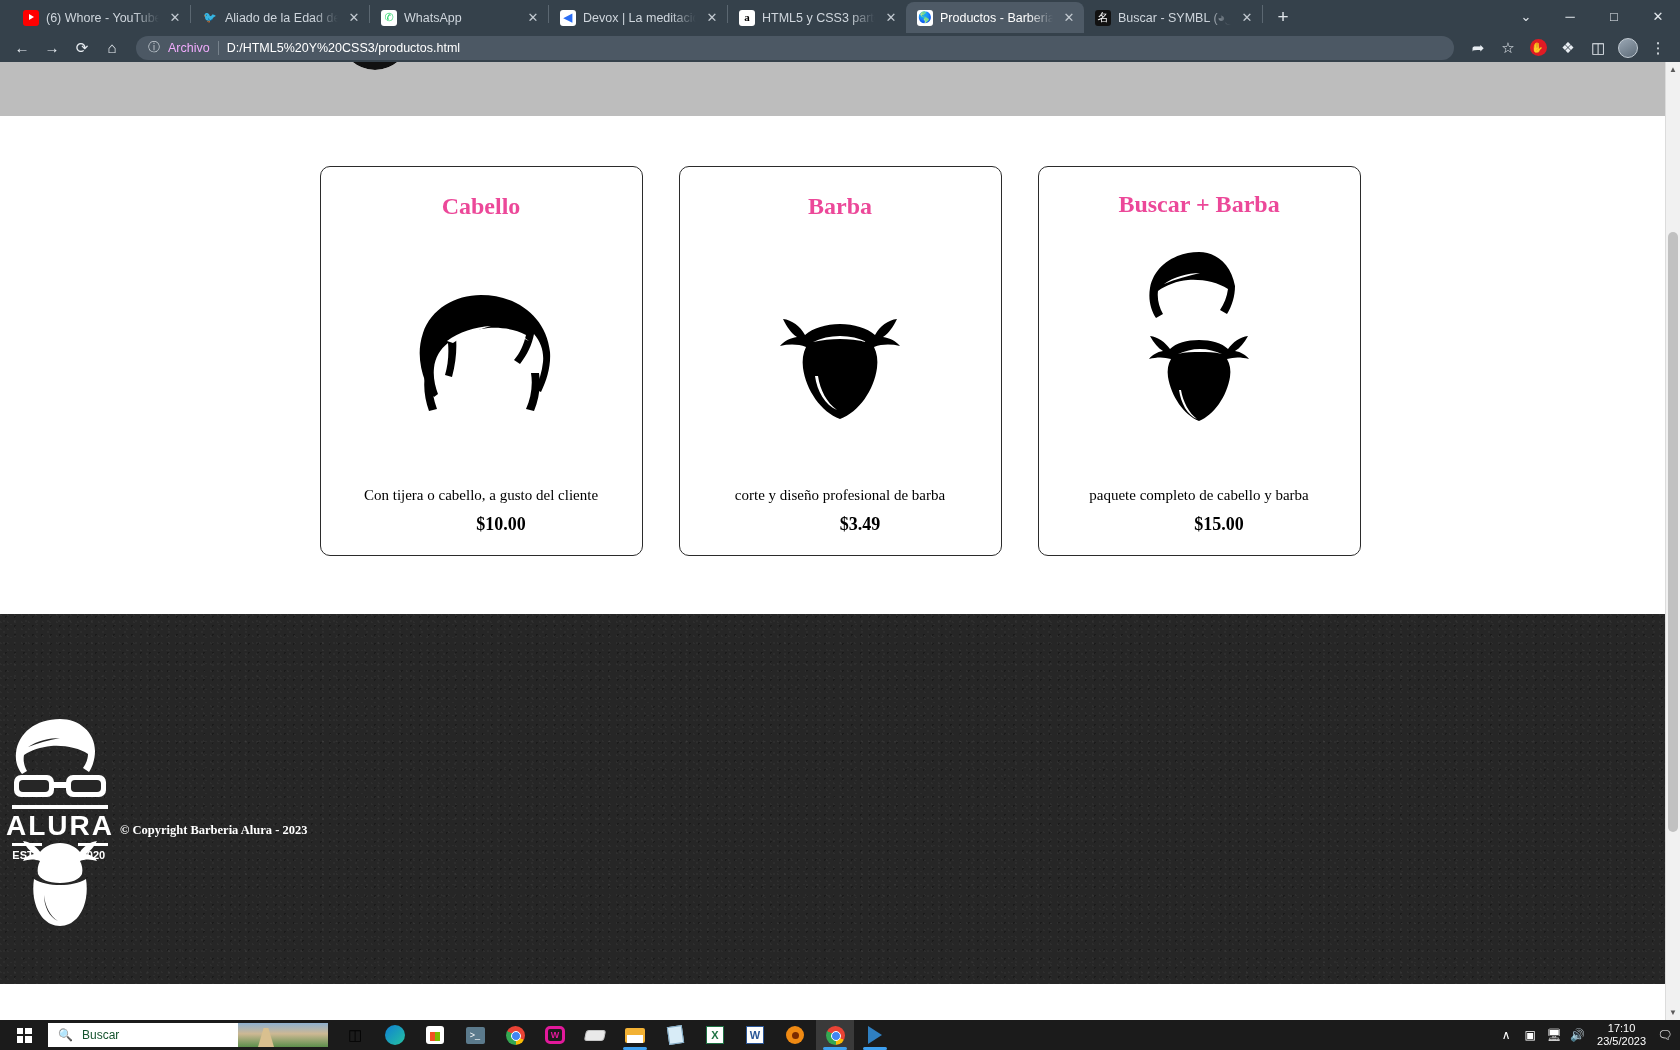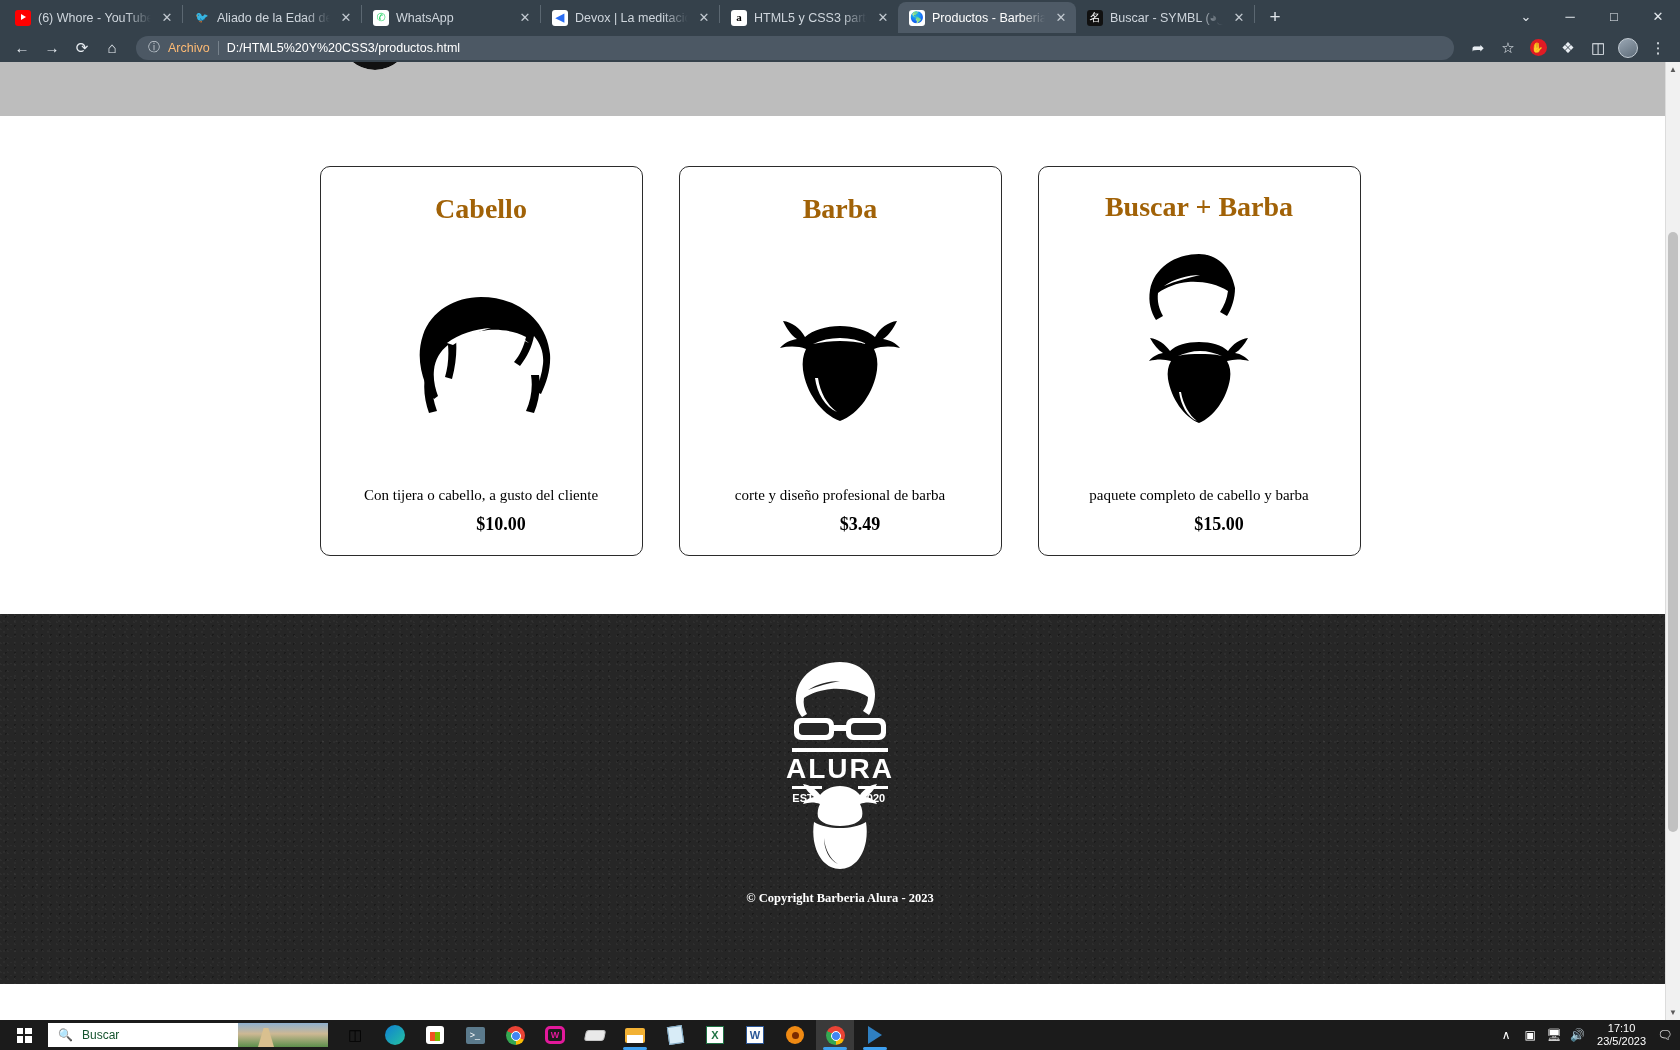--- a/index.html
+++ b/index.html
@@ -11,21 +11,21 @@
   }
 
   
   .browser { width: 1680px; height: 1020px; display: flex; flex-direction: column; }
 
   .tabstrip {
     height: 33px;
     background: #35414b;
     display: flex;
     align-items: flex-end;
-    padding-left: 4px;
+    padding-left: 12px;
     position: relative;
     flex: 0 0 33px;
   }
   .tab {
     height: 31px;
     display: flex;
     align-items: center;
     gap: 7px;
     padding: 0 6px 0 11px;
     min-width: 0;
@@ -108,21 +108,21 @@
     background: #4c5864;
     border-radius: 13px;
     display: flex;
     align-items: center;
     padding: 0 12px;
     margin: 0 8px;
     gap: 8px;
     min-width: 0;
   }
   .omni-info { color: #c6cdd4; font-size: 12px; display:flex; align-items:center; }
-  .omni-scheme { color: #fdba74; font-size: 12.5px; }
+  .omni-scheme { color: #f0abfc; font-size: 12.5px; }
   .omni-div { width:1px; height:14px; background:#77828c; }
   .omni-url { color: #ffffff; font-size: 12.5px; white-space: nowrap; overflow: hidden; }
   .tb-right { display: flex; align-items: center; gap: 2px; }
   .ext-red {
     width: 17px; height: 17px; border-radius: 50%;
     background: #e01b24; display: flex; align-items: center; justify-content: center;
     color: #fff; font-size: 10px;
   }
   .avatar {
     width: 20px; height: 20px; border-radius: 50%;
@@ -170,23 +170,23 @@
     border: 1px solid #2b2b2b;
     border-radius: 10px;
     display: flex;
     flex-direction: column;
     align-items: center;
     padding: 26px 14px 20px 14px;
     background: #fff;
     font-family: "Liberation Serif", serif;
   }
   .card-title {
-    font-size: 28px;
+    font-size: 24px;
     font-weight: bold;
-    color: #a16207;
+    color: #ec4899;
     text-align: center;
     font-family: "Liberation Serif", serif;
   }
   .card-figure {
     flex: 1 1 auto;
     display: flex;
     align-items: center;
     justify-content: center;
     width: 100%;
   }
@@ -210,21 +210,21 @@
   .footer {
     background: #262626;
     background-image:
       radial-gradient(circle at 10% 20%, rgba(255,255,255,.035) 0 1px, transparent 1px),
       radial-gradient(circle at 35% 65%, rgba(255,255,255,.03) 0 1px, transparent 1px),
       radial-gradient(circle at 62% 30%, rgba(0,0,0,.3) 0 1px, transparent 1px),
       radial-gradient(circle at 85% 80%, rgba(255,255,255,.03) 0 1px, transparent 1px);
     background-size: 7px 7px, 11px 11px, 9px 9px, 13px 13px;
     height: 370px;
     display: flex;
-    flex-direction: column;
+    flex-direction: row;
     align-items: center;
     padding-top: 42px;
   }
   .footer-logo { width: 120px; height: 215px; }
   .footer-copy {
     margin-top: 20px;
     color: #ffffff;
     font-size: 12.5px;
     font-weight: bold;
     font-family: "Liberation Serif", serif;

